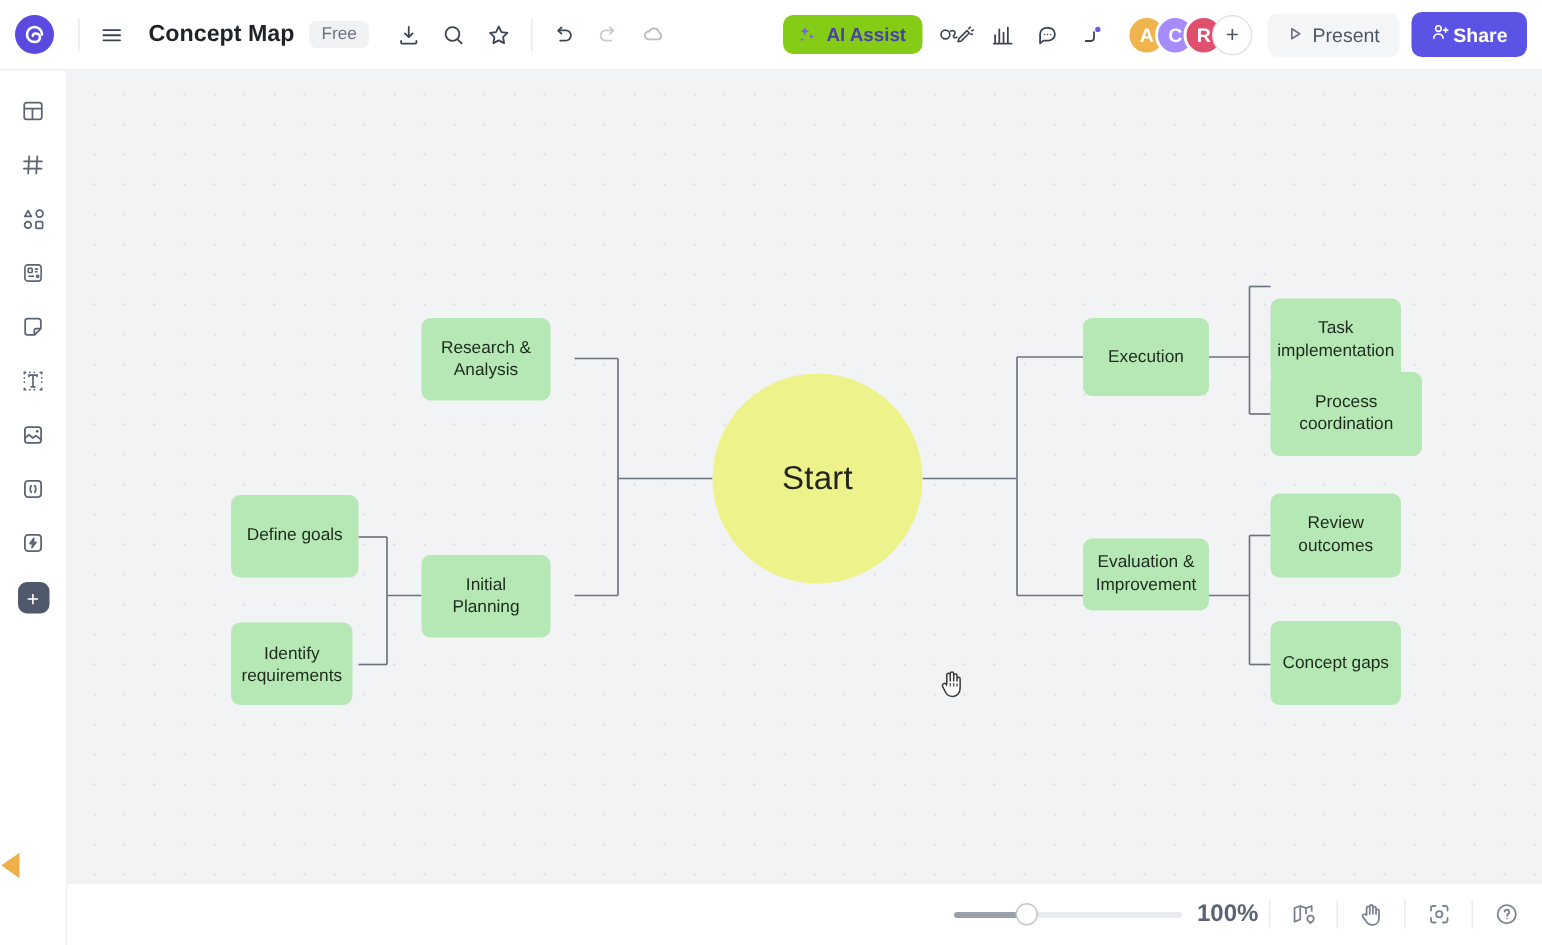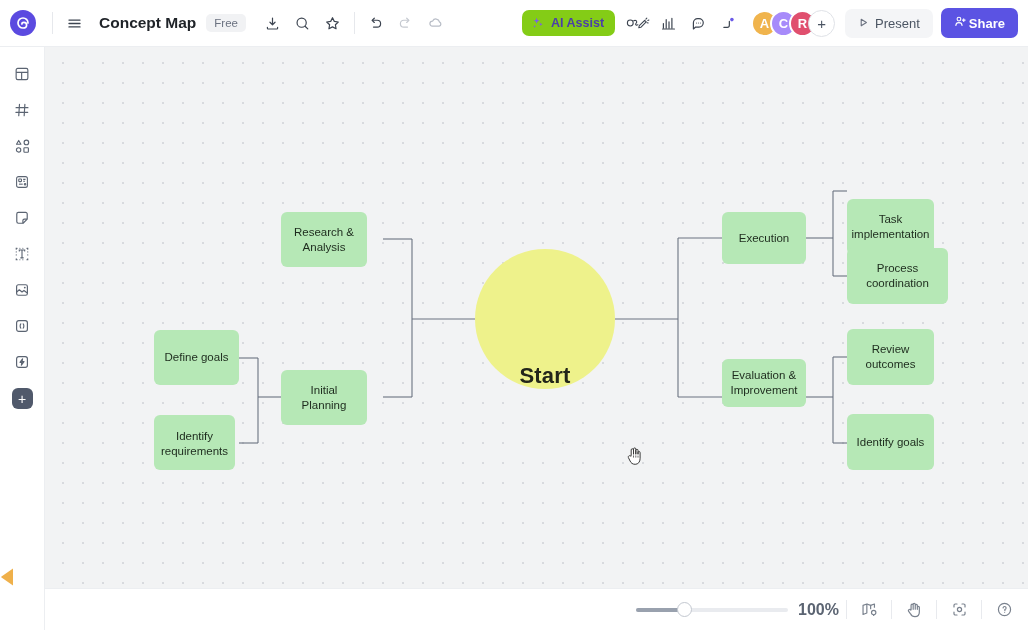--- a/index.html
+++ b/index.html
@@ -130,25 +130,24 @@
     text-align: center;
     color: #1d2b1d;
     font-size: 11.5px;
     line-height: 1.28;
     padding: 4px 6px;
   }
   .node-start {
     position: absolute;
     background: #eef28b;
     border-radius: 50%;
-    display: flex; align-items: flex-end; justify-content: center;
+    display: flex; align-items: center; justify-content: center;
     color: #22251a;
     font-size: 22px;
     letter-spacing: .2px;
-    font-weight: bold;
   }
 
   .cursor { position: absolute; width: 18px; height: 20px; pointer-events: none; }
 
   
   .bottombar {
     position: absolute; left: 45px; bottom: 0;
     width: 983px; height: 42px;
     background: #ffffff;
     border-top: 1px solid #eceef1;
@@ -479,21 +478,21 @@
     <div class="node" style="left:802px; top:116px; width:87px; height:56px;margin-top:36px;">
       <span>Task implementation</span>
     </div>
     <div class="node" style="left:802px; top:201px; width:101px; height:56px;">
       <span>Process coordination</span>
     </div>
     <div class="node" style="left:802px; top:282px; width:87px; height:56px;">
       <span>Review outcomes</span>
     </div>
     <div class="node" style="left:802px; top:367px; width:87px; height:56px;">
-      <span>Identify goals</span>
+      <span>Concept gaps</span>
     </div>
 
     <div class="cursor" style="left:581px; top:399px;">
       <svg width="18" height="20" viewBox="0 0 18 20" fill="#ffffff" stroke="#3a3a3a" stroke-width="1">
         <path d="M5.2 9.3V3.9a1.15 1.15 0 0 1 2.3 0v4.4V3.1a1.15 1.15 0 0 1 2.3 0v5.2V4.4a1.1 1.1 0 0 1 2.2 0v3.9V6.6a1.05 1.05 0 0 1 2.1 0v6.1c0 3.2-2 5.6-4.9 5.6-2.7 0-4.2-1.3-5.1-3.3L2.4 11.6c-.4-.9.1-1.7 1-1.9.6-.2 1.3.1 1.6.7z"></path>
         <path d="M7.5 11.6V9.4M9.8 11.6V9.4M12 11.6V9.6" stroke="#3a3a3a" stroke-width=".75" fill="none"></path>
       </svg>
     </div>
   </div>
 

